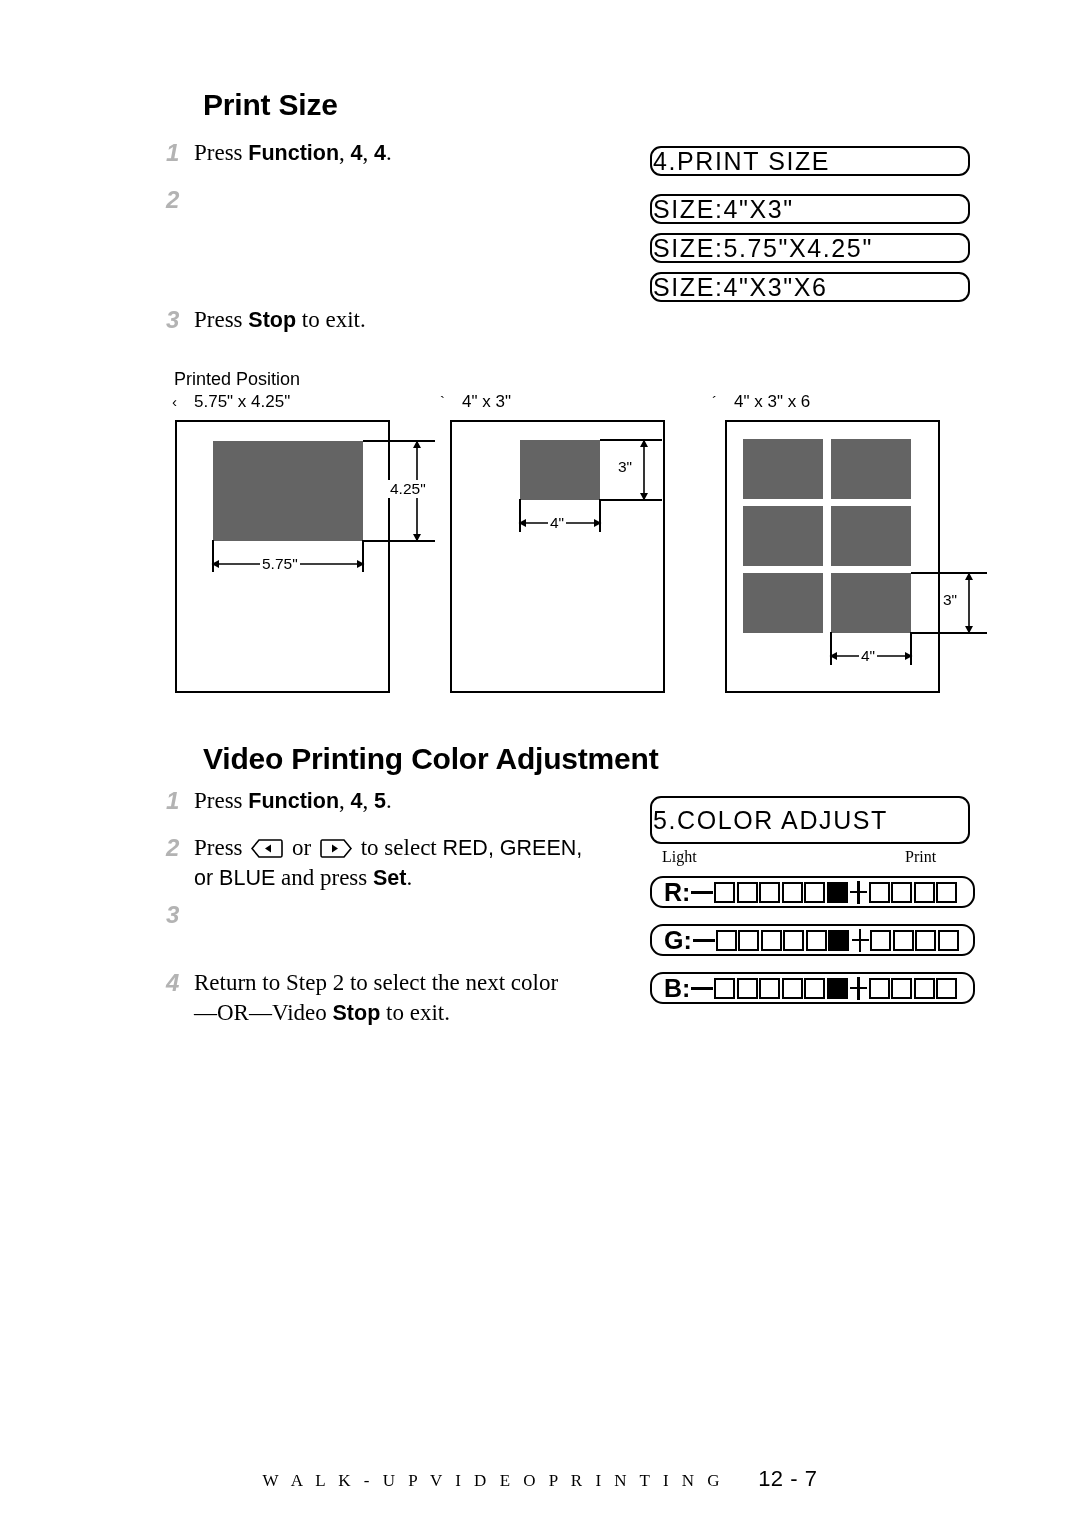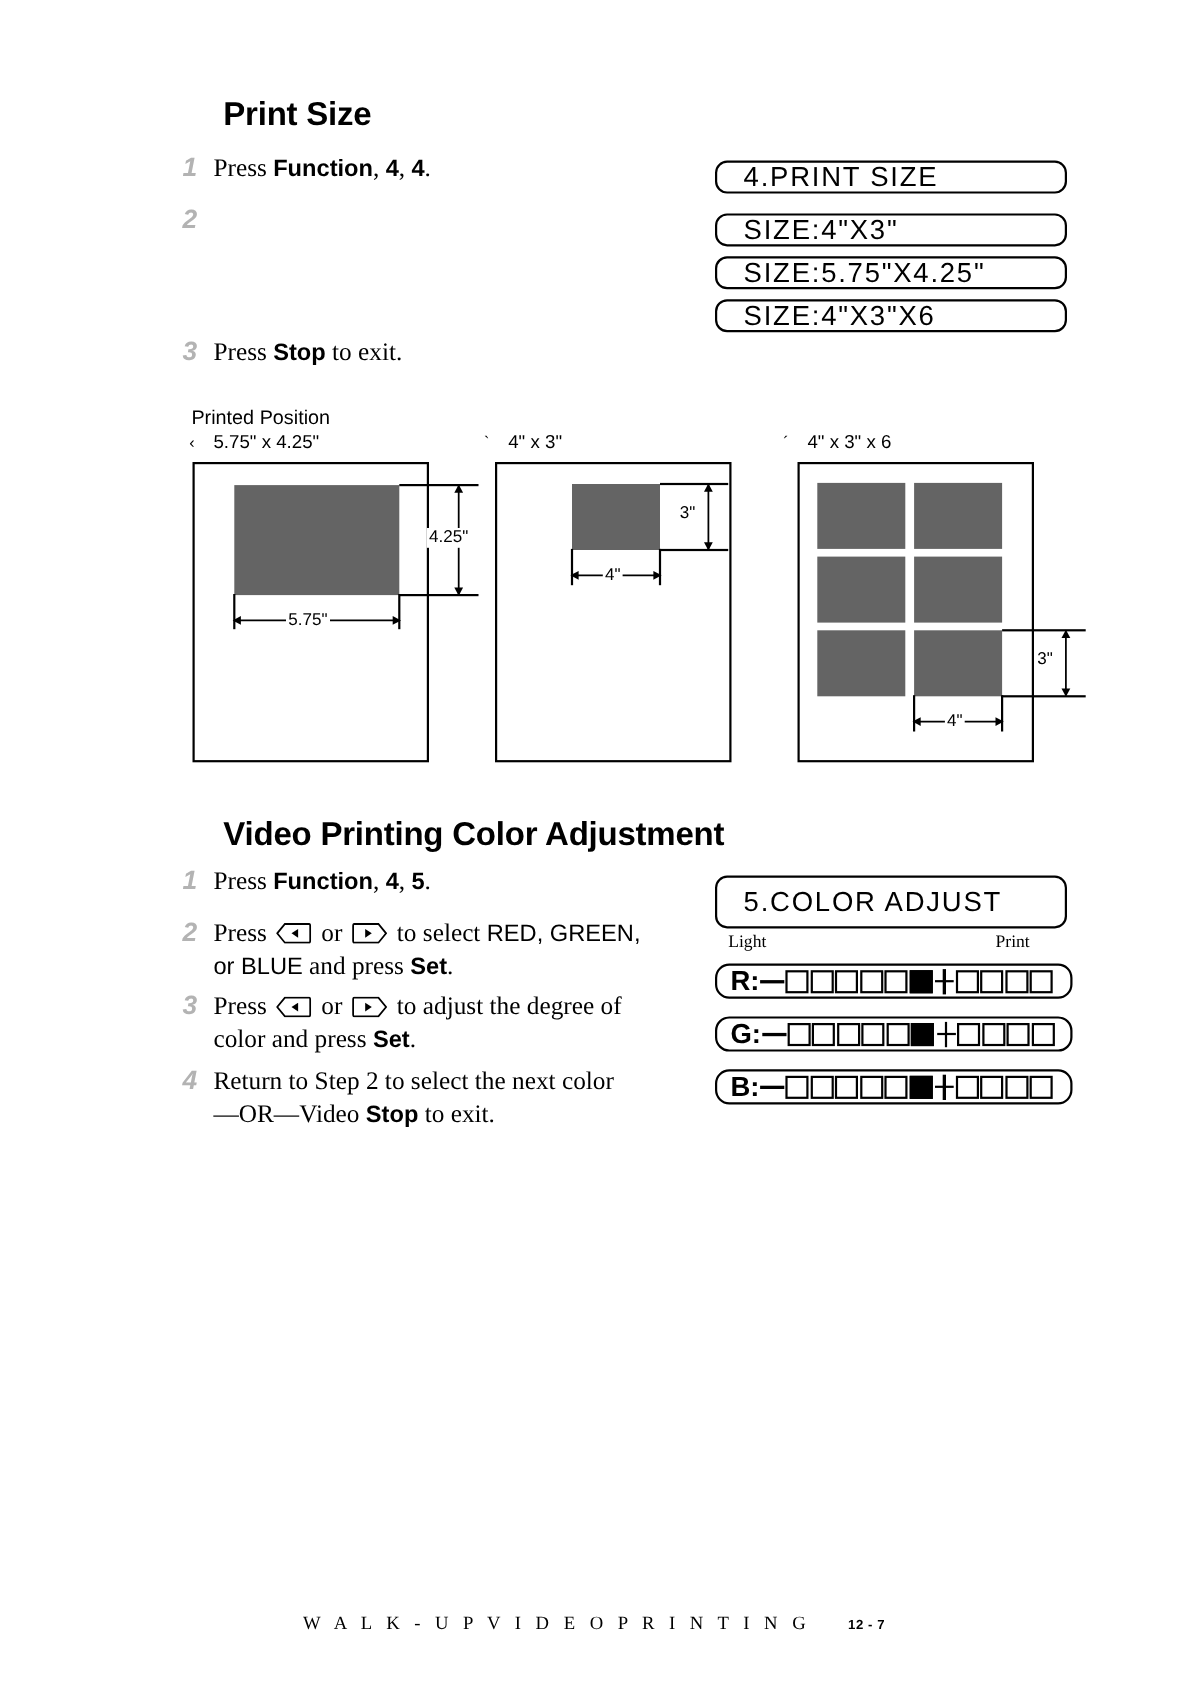--- a/index.html
+++ b/index.html
@@ -36,21 +36,21 @@
   .keybtn svg{display:block;}
 
   
   .lcd{
     position:absolute;
     border:2.5px solid #000;border-radius:11px;
     background:#fff;box-sizing:border-box;
     font-family:"Liberation Sans",sans-serif;
     font-size:25px;letter-spacing:1.6px;
     display:flex;align-items:center;
-    padding-left:24px;
+    padding-left:1px;
     color:#000;
   }
 
   
   .pp-title{position:absolute;font-family:"Liberation Sans",sans-serif;font-size:18px;}
   .pp-label{position:absolute;font-family:"Liberation Sans",sans-serif;font-size:17px;white-space:nowrap;}
   .pp-mark{display:inline-block;width:22px;font-size:15px;}
 
   .diagram{position:absolute;}
   .paper{
@@ -86,21 +86,21 @@
   .plusmark .ph{position:absolute;left:1px;top:9px;width:17px;height:2.5px;background:#000;}
 
   .lightdark{position:absolute;font-size:16px;font-family:"Liberation Serif",serif;}
 
   
   .footer{
     position:absolute;left:0;right:0;top:1466px;text-align:center;
     font-family:"Liberation Serif",serif;font-size:17px;letter-spacing:4.5px;
   }
   .footer .pageno{
-    font-family:"Liberation Sans",sans-serif;font-weight:bold;font-size:12px;
+    font-family:"Liberation Sans",sans-serif;font-weight:normal;font-size:22px;
     letter-spacing:0.5px;margin-left:34px;
   }
 </style>
 </head>
 <body>
 
 <div class="page">
 
   <div class="h1" id="heading-print-size">Print Size</div>
 
@@ -237,30 +237,20 @@
           </svg></span><span> or </span><span class="keybtn"><svg width="32" height="19" viewBox="0 0 32 19">
             <path d="M24 1 L2 1 Q1 1 1 3 L1 16 Q1 18 2 18 L24 18 L31 9.5 Z" fill="#fff" stroke="#000" stroke-width="1.6"></path>
             <path d="M18 9.5 L12 5.5 L12 13.5 Z" fill="#000"></path>
           </svg></span><span> to select </span><span class="sans">RED, GREEN,</span><br>
       <span class="sans">or BLUE</span><span> and press </span><b>Set</b><span>.</span>
     </div>
   </div>
 
   <div class="step" style="left:166px;top:900px;width:470px;">
     <div class="step-num">3</div>
-    <div class="step-body">
-      <span>Press </span><span class="keybtn"><svg width="32" height="19" viewBox="0 0 32 19">
-            <path d="M8 1 L30 1 Q31 1 31 3 L31 16 Q31 18 30 18 L8 18 L1 9.5 Z" fill="#fff" stroke="#000" stroke-width="1.6"></path>
-            <path d="M14 9.5 L20 5.5 L20 13.5 Z" fill="#000"></path>
-          </svg></span><span> or </span><span class="keybtn"><svg width="32" height="19" viewBox="0 0 32 19">
-            <path d="M24 1 L2 1 Q1 1 1 3 L1 16 Q1 18 2 18 L24 18 L31 9.5 Z" fill="#fff" stroke="#000" stroke-width="1.6"></path>
-            <path d="M18 9.5 L12 5.5 L12 13.5 Z" fill="#000"></path>
-          </svg></span><span> to adjust the degree of</span><br>
-      <span>color and press </span><b>Set</b><span>.</span>
-    </div>
   </div>
 
   <div class="step" style="left:166px;top:968px;width:470px;">
     <div class="step-num">4</div>
     <div class="step-body">
       <span>Return to Step 2 to select the next color</span><br>
       <span>—OR—Video </span><b>Stop</b><span> to exit.</span>
     </div>
   </div>
 

